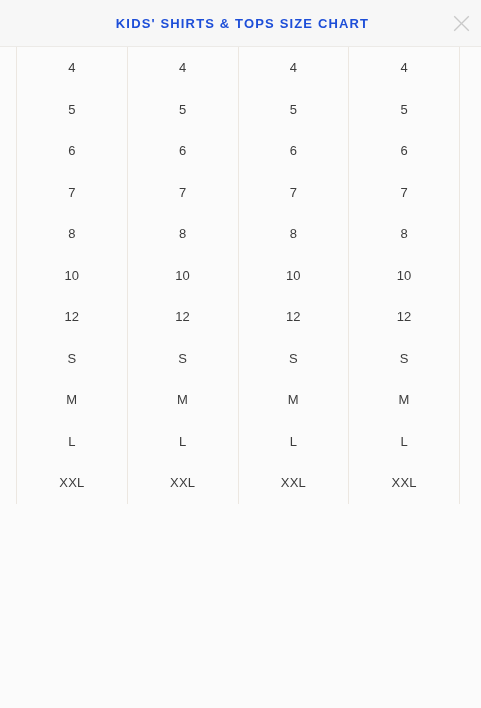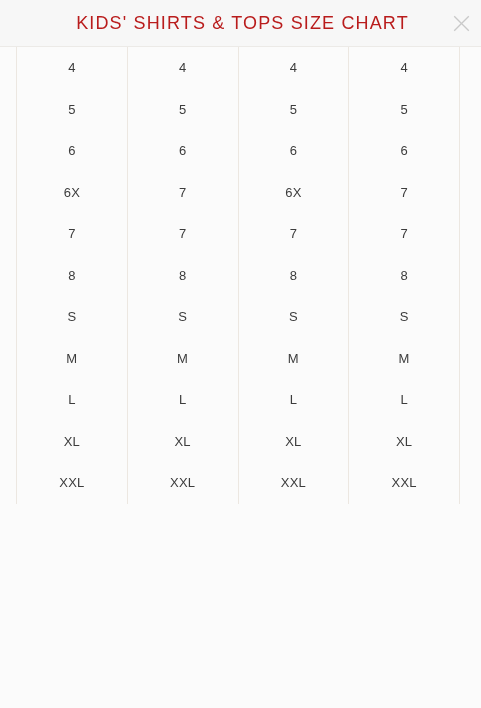--- a/index.html
+++ b/index.html
@@ -32,24 +32,24 @@
     flex: 0 0 auto;
     height: 47px;
     background: #f7f7f7;
     border-bottom: 1px solid #eceae7;
     display: flex;
     align-items: center;
     justify-content: center;
   }
 
   .modal-title {
-    font-size: 18px;
+    font-size: 13px;
     letter-spacing: 1.15px;
-    color: #b91c1c;
-    font-weight: 400;
+    color: #1d4ed8;
+    font-weight: 700;
     text-transform: uppercase;
     white-space: nowrap;
     line-height: 1;
     padding-left: 4px;
   }
 
   .close-button {
     position: absolute;
     top: 50%;
     right: 3px;
@@ -137,60 +137,60 @@
             <td>5</td>
             <td>5</td>
           </tr>
           <tr>
             <td>6</td>
             <td>6</td>
             <td>6</td>
             <td>6</td>
           </tr>
           <tr>
-            <td>6X</td>
-            <td>7</td>
-            <td>6X</td>
-            <td>7</td>
-          </tr>
-          <tr>
-            <td>7</td>
-            <td>7</td>
-            <td>7</td>
-            <td>7</td>
-          </tr>
-          <tr>
-            <td>8</td>
-            <td>8</td>
-            <td>8</td>
-            <td>8</td>
-          </tr>
-          <tr>
-            <td>S</td>
-            <td>S</td>
-            <td>S</td>
-            <td>S</td>
-          </tr>
-          <tr>
-            <td>M</td>
-            <td>M</td>
-            <td>M</td>
-            <td>M</td>
-          </tr>
-          <tr>
-            <td>L</td>
-            <td>L</td>
-            <td>L</td>
-            <td>L</td>
-          </tr>
-          <tr>
-            <td>XL</td>
-            <td>XL</td>
-            <td>XL</td>
-            <td>XL</td>
+            <td>7</td>
+            <td>7</td>
+            <td>7</td>
+            <td>7</td>
+          </tr>
+          <tr>
+            <td>8</td>
+            <td>8</td>
+            <td>8</td>
+            <td>8</td>
+          </tr>
+          <tr>
+            <td>10</td>
+            <td>10</td>
+            <td>10</td>
+            <td>10</td>
+          </tr>
+          <tr>
+            <td>12</td>
+            <td>12</td>
+            <td>12</td>
+            <td>12</td>
+          </tr>
+          <tr>
+            <td>S</td>
+            <td>S</td>
+            <td>S</td>
+            <td>S</td>
+          </tr>
+          <tr>
+            <td>M</td>
+            <td>M</td>
+            <td>M</td>
+            <td>M</td>
+          </tr>
+          <tr>
+            <td>L</td>
+            <td>L</td>
+            <td>L</td>
+            <td>L</td>
           </tr>
           <tr>
             <td>XXL</td>
             <td>XXL</td>
             <td>XXL</td>
             <td>XXL</td>
           </tr>
         </tbody>
     </table>
   </div>

